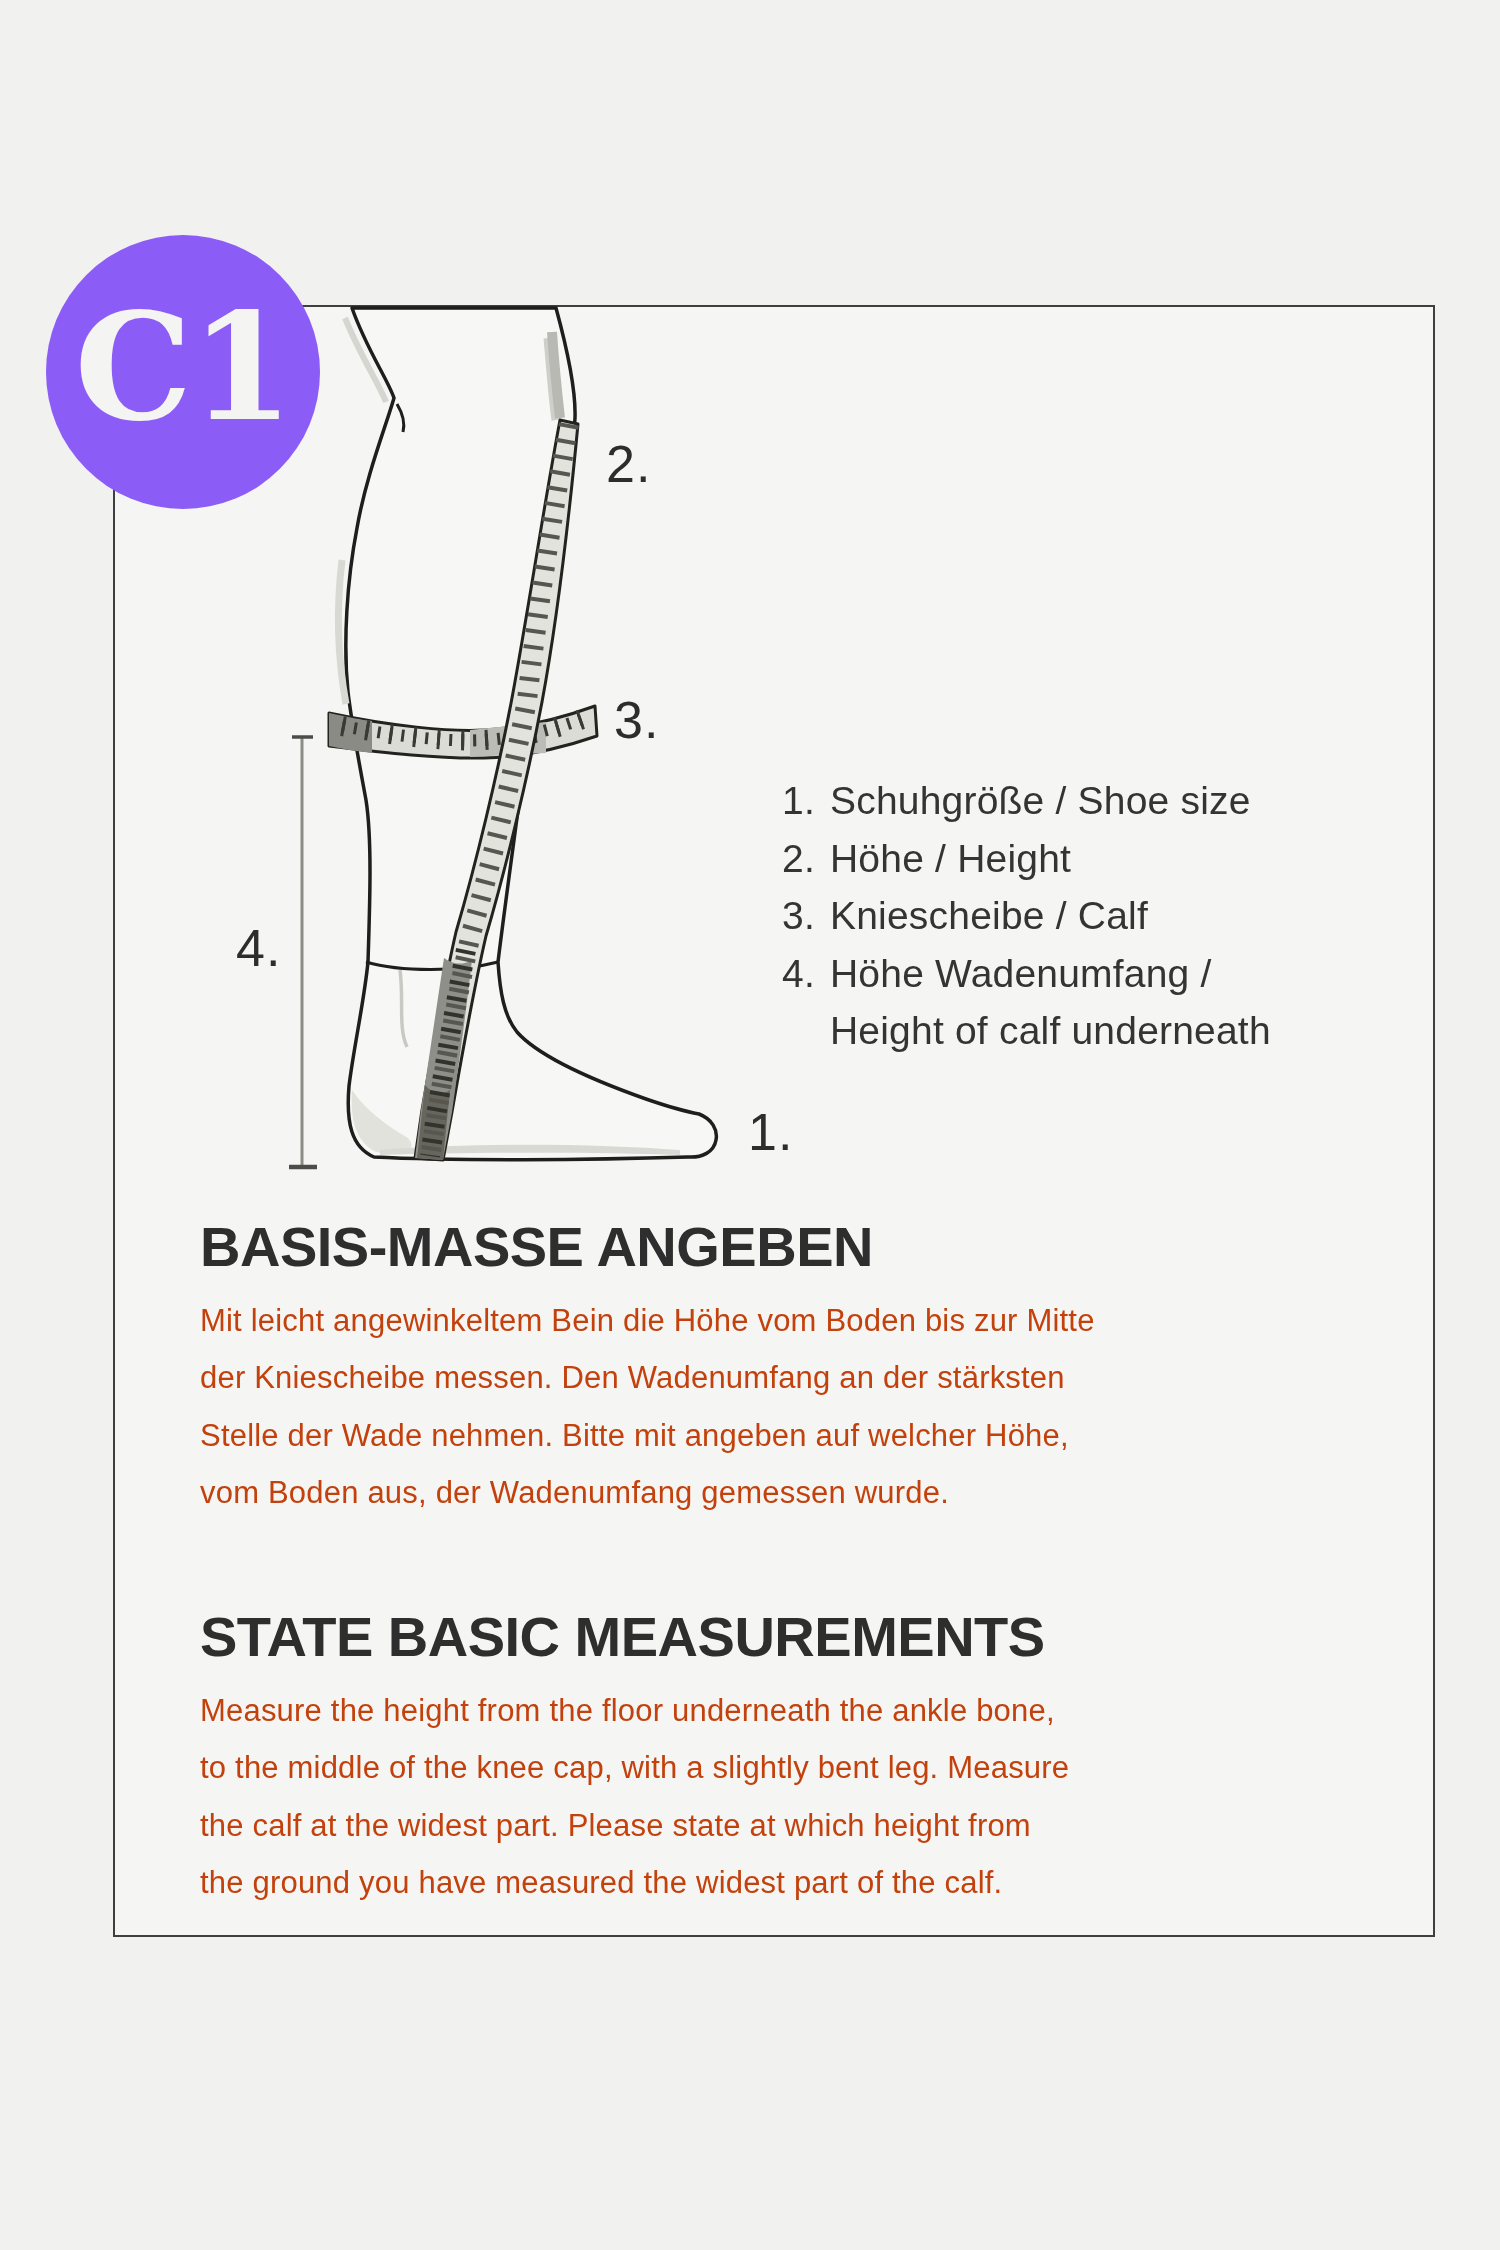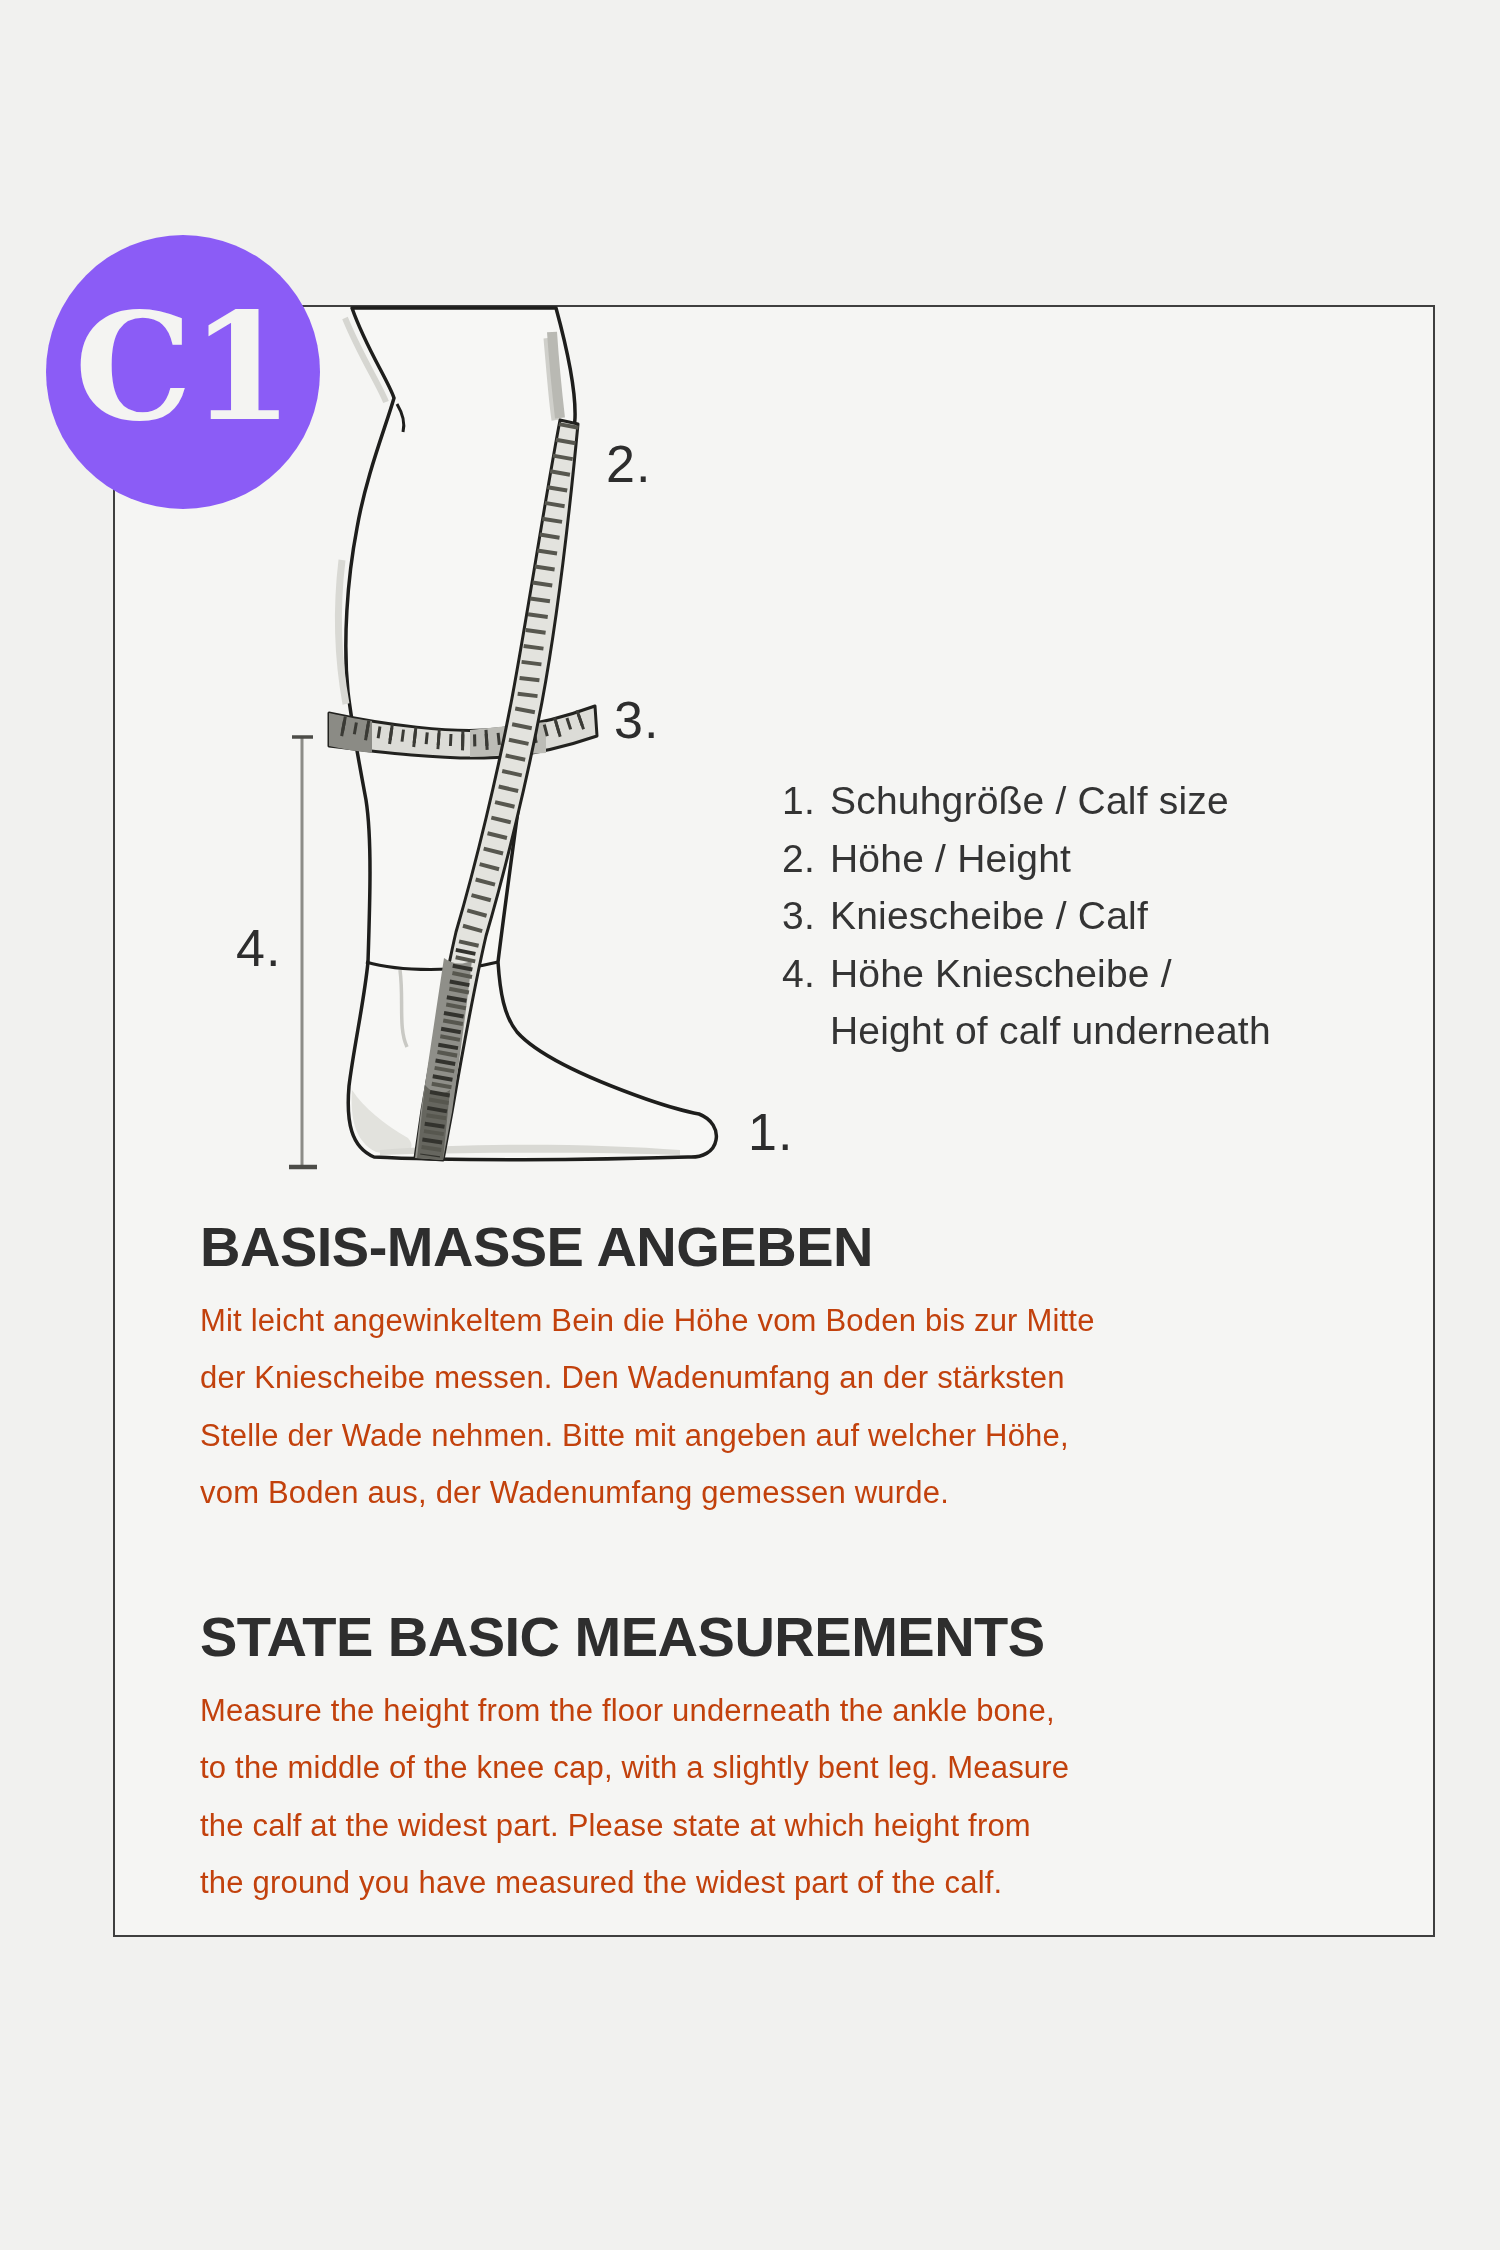--- a/index.html
+++ b/index.html
@@ -110,33 +110,33 @@
   </svg>
 
   <div class="callout callout-1">1.</div>
   <div class="callout callout-2">2.</div>
   <div class="callout callout-3">3.</div>
   <div class="callout callout-4">4.</div>
 
   <div class="legend">
     <div class="legend-row">
       <span class="legend-num">1.</span>
-      <span class="legend-text">Schuhgröße / Calf size</span>
+      <span class="legend-text">Schuhgröße / Shoe size</span>
     </div>
     <div class="legend-row">
       <span class="legend-num">2.</span>
       <span class="legend-text">Höhe / Height</span>
     </div>
     <div class="legend-row">
       <span class="legend-num">3.</span>
       <span class="legend-text">Kniescheibe / Calf</span>
     </div>
     <div class="legend-row">
       <span class="legend-num">4.</span>
-      <span class="legend-text">Höhe Kniescheibe /</span>
+      <span class="legend-text">Höhe Wadenumfang /</span>
     </div>
     <div class="legend-row">
       <span class="legend-num"></span>
       <span class="legend-text">Height of calf underneath</span>
     </div>
   </div>
 
   <div class="section section-de">
     <h2>BASIS-MASSE ANGEBEN</h2>
     <p>Mit leicht angewinkeltem Bein die Höhe vom Boden bis zur Mitte

